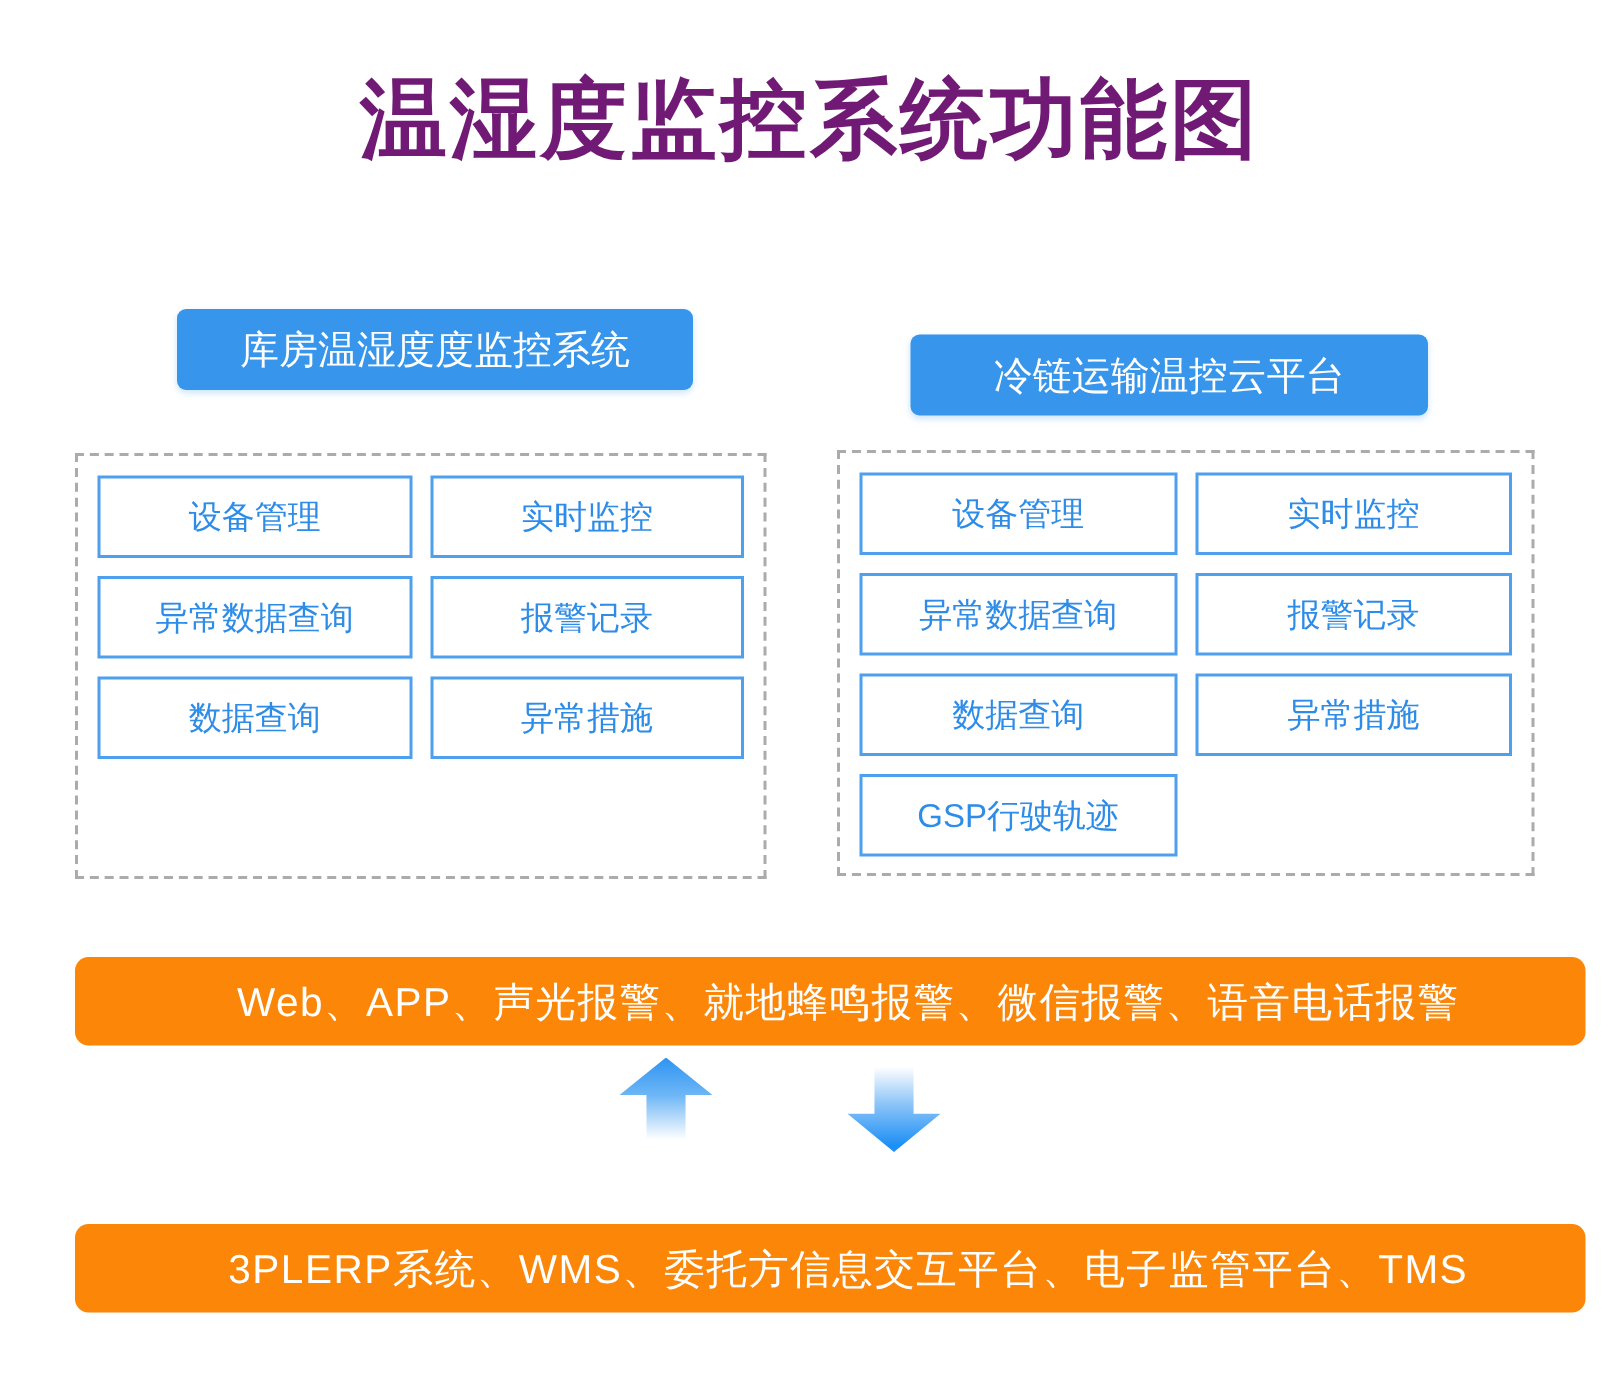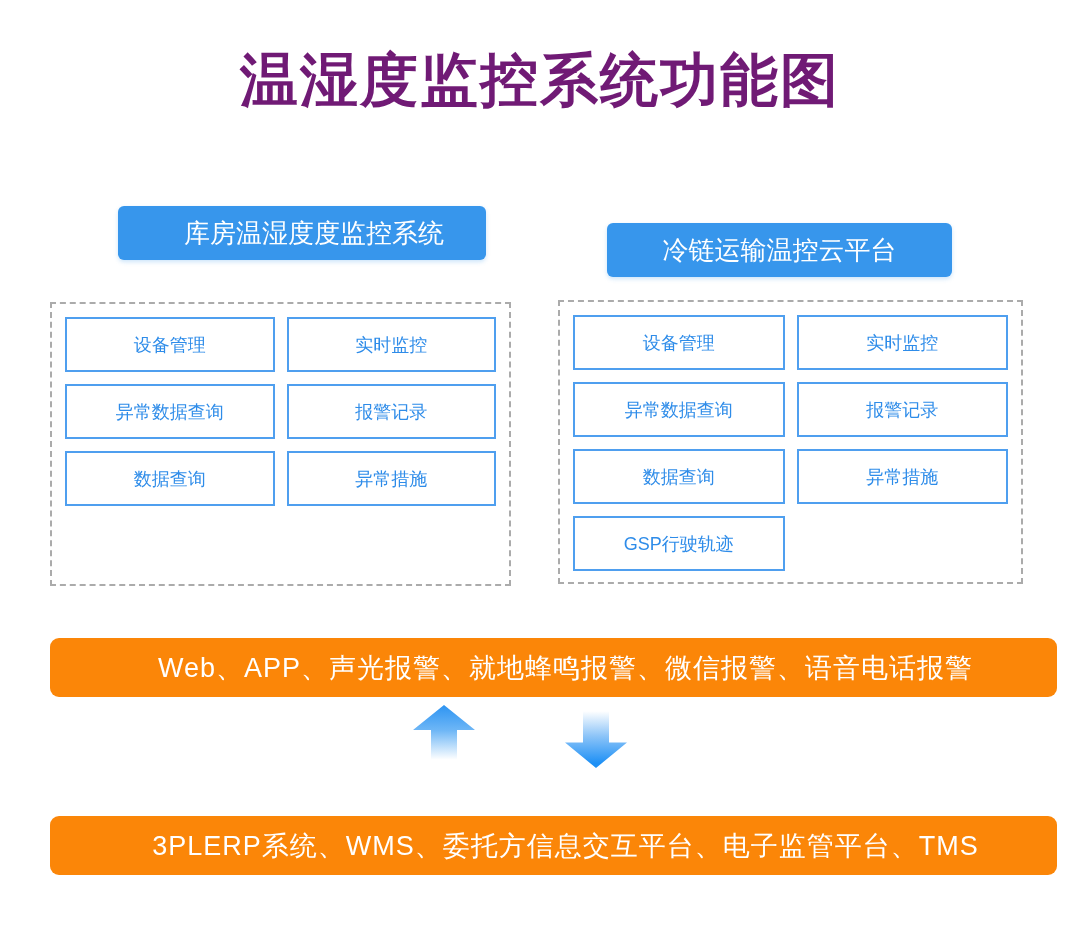--- a/index.html
+++ b/index.html
@@ -11,33 +11,33 @@
     position:absolute; left:0; right:0; top:42px; text-align:center;
     font-size:58px; line-height:76px; font-weight:bold; color:#701a75;
     letter-spacing:2px;
   }
   .hdr {
     position:absolute; top:206px; height:54px; border-radius:6px;
     background:#3796EC; color:#ffffff; font-size:26px;
     display:flex; align-items:center; justify-content:center;
     box-shadow:0 2px 4px rgba(55,150,236,0.25);
   }
-  .hdr-left  { left:118px; width:344px;padding-left:24px; }
+  .hdr-left  { left:118px; width:344px; }
   .hdr-right { left:607px; width:345px;margin-top:17px; }
   .panel {
     position:absolute; box-sizing:border-box;
     border:2px dashed #ABABAB;
     padding:13px; display:grid; grid-template-columns:1fr 1fr;
     grid-auto-rows:55px; gap:12px; align-content:start;
   }
   .panel-left  { left:50px;  top:302px; width:461px; height:284px; }
   .panel-right { left:558px; top:300px; width:465px; height:284px; }
   .item {
     box-sizing:border-box; background:#ffffff;
-    border:2px solid #4F9FEF; color:#2E8CE9; font-size:18px;
+    border:2px solid #4F9FEF; color:#2E8CE9; font-size:22px;
     display:flex; align-items:center; justify-content:center;
     white-space:nowrap;
   }
   .bar {
     position:absolute; left:50px; width:983px; height:59px;
     background:#FB8608; border-radius:9px; color:#ffffff; font-size:27px;
     display:flex; align-items:center; justify-content:center;
     letter-spacing:1px;
     padding-left:24px;
   }

